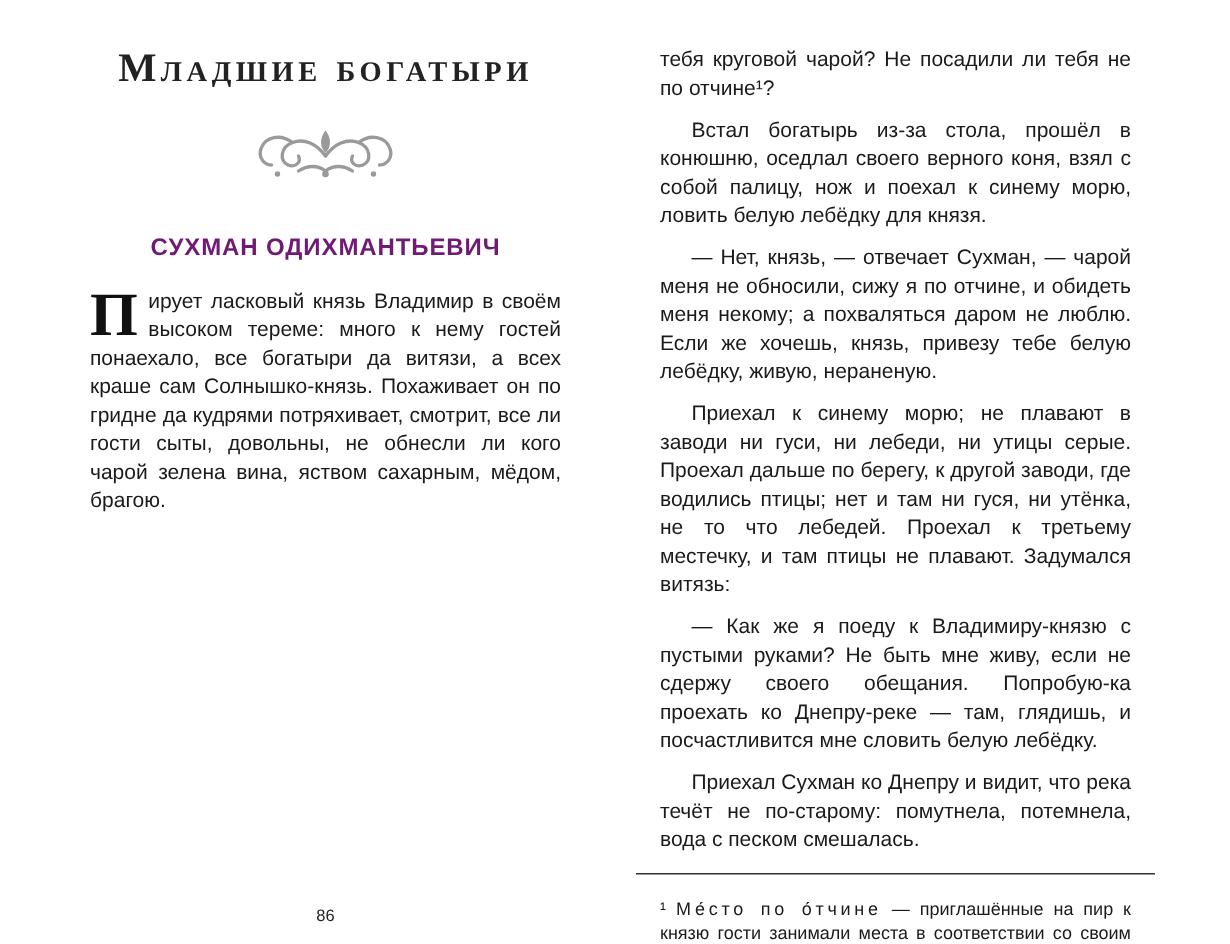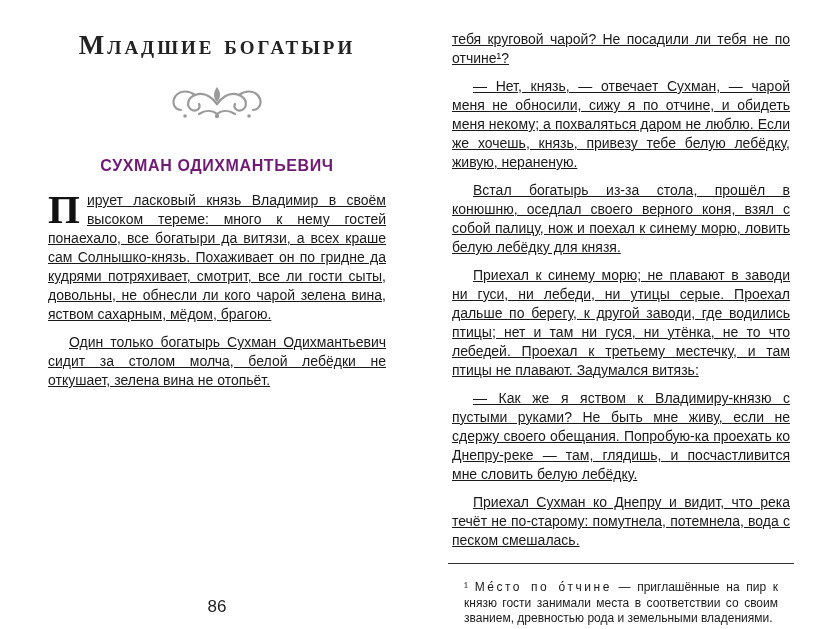--- a/index.html
+++ b/index.html
@@ -2,21 +2,21 @@
 <html lang="ru"><head>
 <meta charset="utf-8">
 <style>
   html, body { margin:0; padding:0; background:#ffffff; }
   .spread {
     width:820px; height:629px;
     background:#ffffff;
     box-sizing:border-box;
     display:flex;
     padding:30px 26px 0 44px;
-    gap:58px;
+    gap:34px;
     font-family:"Liberation Sans", sans-serif;
     color:#1a1a1a;
   }
   .page {
     width:346px;
     display:flex;
     flex-direction:column;
     overflow:hidden;
   }
   .title {
@@ -39,23 +39,22 @@
     font-weight:bold;
     letter-spacing:0.6px;
     text-align:center;
     margin:34px 0 16px;
     color:#701a75;
   }
   .para {
     font-size:14px;
     line-height:19px;
     text-align:justify;
-    margin:0 4px 9px;
+    margin:0 16px 9px;
     hyphens:auto;
-    text-decoration:underline;
     -webkit-hyphens:auto;
   }
   .indent { text-indent:21px; }
   .dropcap {
     float:left;
     font-family:"Liberation Serif", serif;
     font-weight:bold;
     font-size:41px;
     line-height:33px;
     padding:2px 7px 0 0;
@@ -72,21 +71,21 @@
     line-height:15.5px;
     text-align:justify;
     margin:16px;
     hyphens:auto;
   }
   .fn-marker { font-size:12px; }
   .fn-term { letter-spacing:2.5px; }
   .pagenum {
     margin-top:auto;
     text-align:center;
-    font-size:17px;
+    font-size:11px;
     padding:5px 0 12px;
     color:#222222;
   }
   .page.right .pagenum { margin-top:0; }
 </style>
 </head>
 <body>
 
 <div class="spread">
 
@@ -105,31 +104,30 @@
         <path d="M52 4 C48 9 48 15 52 19 C56 15 56 9 52 4 Z" fill="#9a9a9a"></path>
         <circle cx="52" cy="33" r="2.2" fill="#9a9a9a"></circle>
         <circle cx="20" cy="33" r="1.8" fill="#9a9a9a"></circle>
         <circle cx="84" cy="33" r="1.8" fill="#9a9a9a"></circle>
       </svg>
     </div>
 
     <h2 class="chapter">СУХМАН ОДИХМАНТЬЕВИЧ</h2>
 
     <p class="para"><span class="dropcap">П</span><span>ирует ласковый князь Владимир в своём высоком тереме: много к нему гостей понаехало, все богатыри да витязи, а всех краше сам Солнышко-князь. Похаживает он по гридне да кудрями потряхивает, смотрит, все ли гости сыты, довольны, не обнесли ли кого чарой зелена вина, яством сахарным, мёдом, брагою.</span></p>
-    <p class="para indent">Один только богатырь Сухман Одихмантьевич сидит за столом молча, белой лебёдки не откушает, зелена вина не отопьёт.</p>
 
     <div class="pagenum">86</div>
   </section>
 
   <section class="page right">
     <p class="para">тебя круговой чарой? Не посадили ли тебя не по отчине¹?</p>
+    <p class="para indent">Встал богатырь из-за стола, прошёл в конюшню, оседлал своего верного коня, взял с собой палицу, нож и поехал к синему морю, ловить белую лебёдку для князя.</p>
     <p class="para indent">— Нет, князь, — отвечает Сухман, — чарой меня не обносили, сижу я по отчине, и обидеть меня некому; а похваляться даром не люблю. Если же хочешь, князь, привезу тебе белую лебёдку, живую, нераненую.</p>
-    <p class="para indent">Встал богатырь из-за стола, прошёл в конюшню, оседлал своего верного коня, взял с собой палицу, нож и поехал к синему морю, ловить белую лебёдку для князя.</p>
     <p class="para indent">Приехал к синему морю; не плавают в заводи ни гуси, ни лебеди, ни утицы серые. Проехал дальше по берегу, к другой заводи, где водились птицы; нет и там ни гуся, ни утёнка, не то что лебедей. Проехал к третьему местечку, и там птицы не плавают. Задумался витязь:</p>
-    <p class="para indent">— Как же я яством к Владимиру-князю с пустыми руками? Не быть мне живу, если не сдержу своего обещания. Попробую-ка проехать ко Днепру-реке — там, глядишь, и посчастливится мне словить белую лебёдку.</p>
+    <p class="para indent">— Как же я поеду к Владимиру-князю с пустыми руками? Не быть мне живу, если не сдержу своего обещания. Попробую-ка проехать ко Днепру-реке — там, глядишь, и посчастливится мне словить белую лебёдку.</p>
     <p class="para indent">Приехал Сухман ко Днепру и видит, что река течёт не по-старому: помутнела, потемнела, вода с песком смешалась.</p>
 
     <div class="footnote-block">
       <hr class="fn-rule">
       <p class="footnote"><span class="fn-marker">¹</span> <span class="fn-term">Ме́сто по о́тчине</span> <span>— приглашённые на пир к князю гости занимали места в соответствии со своим званием, древностью рода и земельными владениями.</span></p>
     </div>
 
     <div class="pagenum">87</div>
   </section>
 

